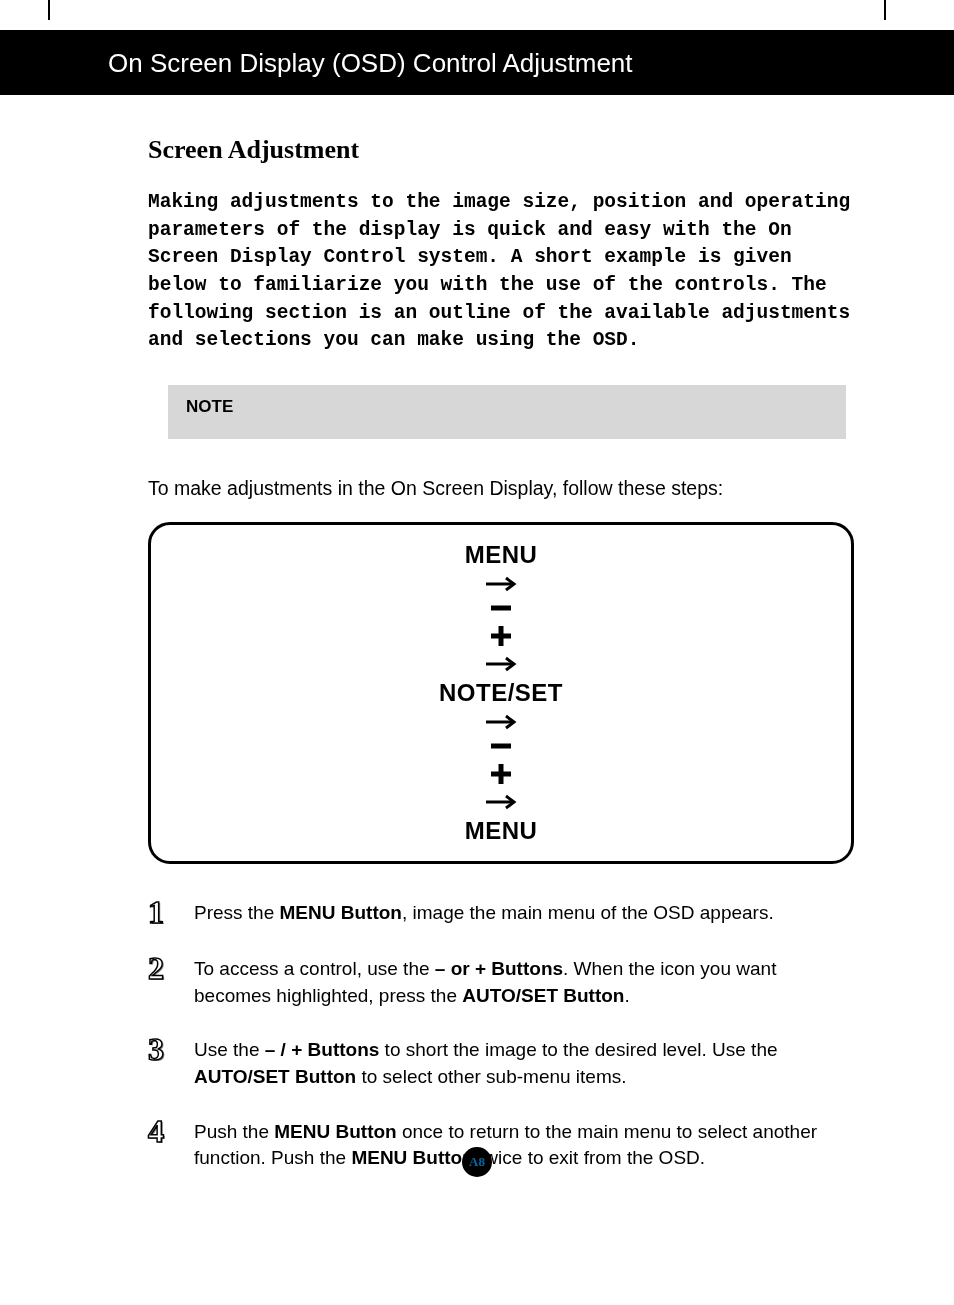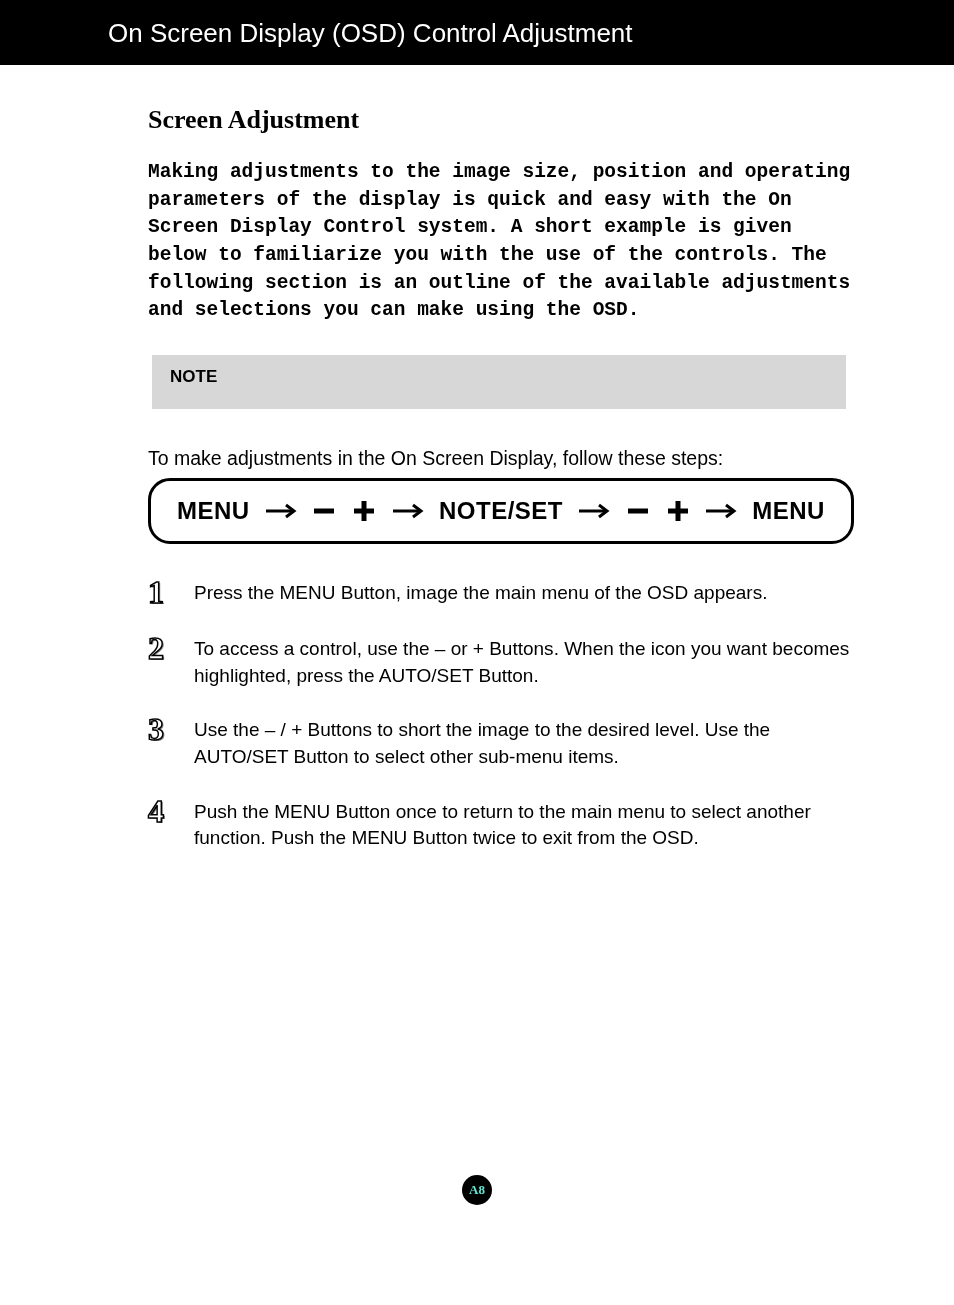--- a/index.html
+++ b/index.html
@@ -12,81 +12,83 @@
   position: relative;
 }
 .crop-tl { position: absolute; top: 0; left: 48px; width: 2px; height: 20px; background: #000; }
 .crop-tl2 { position: absolute; top: 0; right: 68px; width: 2px; height: 20px; background: #000; }
 .header {
   background: #000;
   color: #fff;
   font-size: 26px;
   font-weight: 400;
   padding: 18px 0 16px 108px;
+  margin-top: 30px;
 }
 .content { padding: 40px 100px 0 148px; }
 .subhead {
   font-family: Georgia, 'Times New Roman', serif;
   font-weight: bold;
   font-size: 26px;
   margin-bottom: 24px;
 }
 .intro {
   font-family: Liberation Mono, monospace;
   font-weight: bold;
   font-size: 19.5px;
   line-height: 1.42;
   margin-bottom: 30px;
 }
 .note-box {
   background: #d7d7d7;
   padding: 12px 18px 16px 18px;
-  margin: 0 8px 38px 4px;
+  margin: 0 8px 38px 20px;
 }
 .note-hd { font-weight: bold; font-size: 17px; margin-bottom: 6px; }
 .note-body { font-size: 17.5px; padding-left: 18px; position: relative; }
 .note-body::before { content: "■"; font-size: 9px; position: absolute; left: 2px; top: 6px; color: #444; }
-.lead { font-size: 19.5px; margin-bottom: 8px; }
+.lead { font-size: 19.5px; margin-bottom: 22px; }
 .flow-box {
   border: 3px solid #000;
   border-radius: 22px;
   padding: 16px 26px;
   display: flex;
   align-items: center;
   justify-content: space-between;
   gap: 6px;
   margin-bottom: 36px;
+  flex-direction: column;
 }
 .flow-box .lbl { font-weight: 900; font-size: 24px; letter-spacing: 0.5px; }
 .arrow svg, .minus svg, .plus svg { display: block; }
 .steps { }
 .step { display: flex; gap: 18px; margin-bottom: 28px; align-items: flex-start; }
 .step-num {
   font-family: Georgia, serif;
   font-size: 32px;
   font-weight: bold;
   color: #fff;
   -webkit-text-stroke: 1.5px #000;
   text-shadow: 1.5px 1px 0 #888;
   min-width: 28px;
   line-height: 1;
   margin-top: -4px;
 }
 .step-body { font-size: 19px; line-height: 1.4; flex: 1; }
-.step-body b { font-weight: normal; }
+.step-body b { font-weight: bold; }
 .glyph-inline { font-weight: 900; }
 .pg-badge {
   position: absolute;
   left: 50%;
   transform: translateX(-50%);
-  bottom: 100px;
+  bottom: 128px;
   width: 30px; height: 30px;
   border-radius: 50%;
   background: #000;
-  color: #5eead4;
+  color: #0369a1;
   font-size: 13px;
   font-weight: bold;
   display: flex;
   align-items: center;
   justify-content: center;
   font-family: Georgia, serif;
 }
 </style>
 </head>
 <body>

